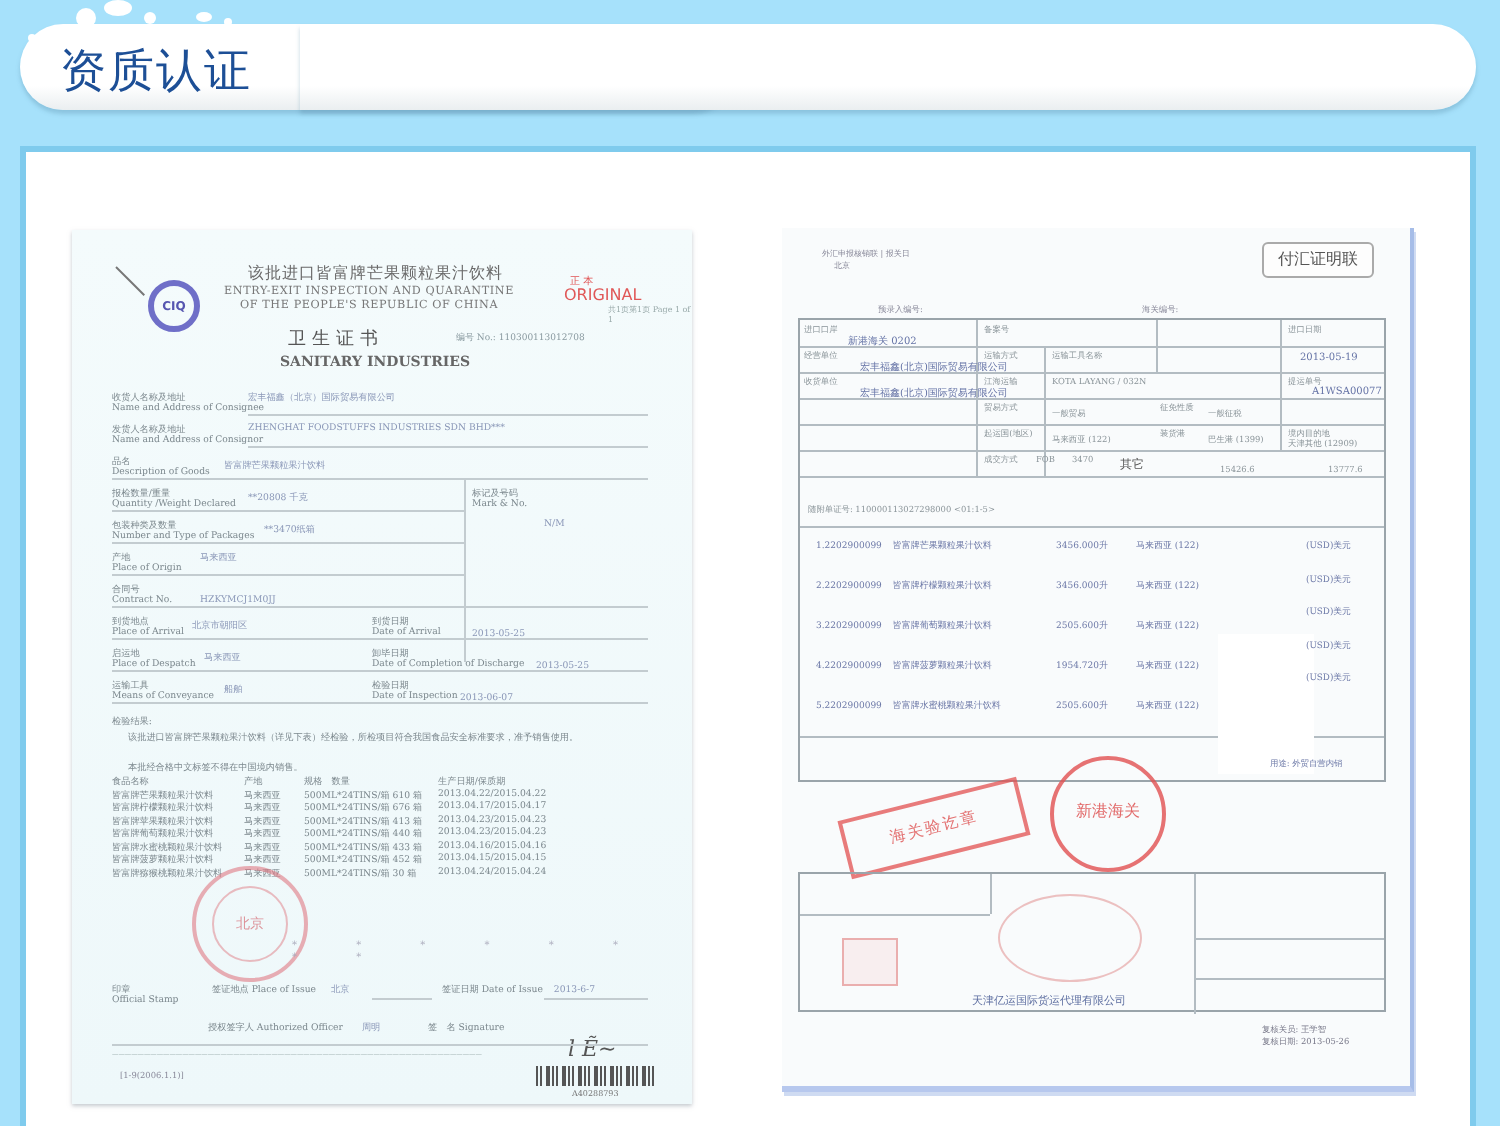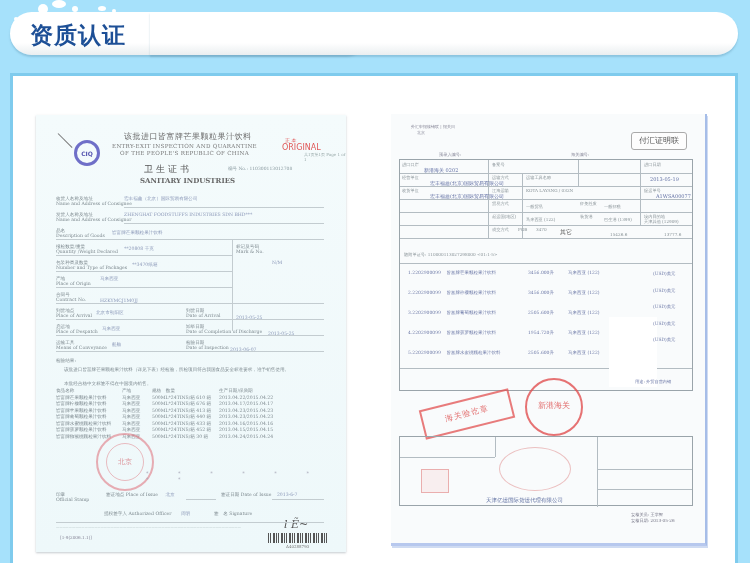--- a/index.html
+++ b/index.html
@@ -9,21 +9,21 @@
     position: absolute; left: 10px; top: 12px; width: 358px; height: 43px;
     background: linear-gradient(#ffffff 0%, #ffffff 72%, #eaeef0 100%);
     border-radius: 22px 22px 22px 22px;
     box-shadow: 0 2px 2px rgba(90,140,170,0.35);
   }
   .banner-pill.right {
     left: 150px; width: 588px; border-radius: 0 22px 22px 0;
   }
   .splash { position: absolute; background: #fff; border-radius: 50%; }
   .banner-title {
-    position: absolute; left: 30px; top: 20px; font-size: 23px; font-weight: bold;
+    position: absolute; left: 30px; top: 20px; font-size: 23px; font-weight: normal;
     color: #1d4f96; letter-spacing: 1px;
     font-family: "DejaVu Sans", sans-serif;
   }
 
   
   .frame {
     position: absolute; left: 10px; top: 73px; width: 728px; height: 490px;
     background: #ffffff; border: 3px solid #7fcbed; border-bottom: none;
   }
 
@@ -94,21 +94,21 @@
     background: #f9fbfc;
     border-right: 2px solid #a6bde8; border-bottom: 3px solid #b7c8ee;
     box-shadow: 1px 2px 0 #cfdbf2;
     color: #7a858c; font-size: 4.5px; overflow: hidden;
   }
   .doc-right .tiny-top { position: absolute; left: 20px; top: 10px; font-size: 4px; color: #889; }
   .doc-right .tiny-top2 { position: absolute; left: 26px; top: 16px; font-size: 4px; color: #889; }
   .doc-right .page-title { position: absolute; left: 82px; top: 21px; font-size: 8px; color: #444; font-family: "DejaVu Sans", sans-serif; }
   .doc-right .page-title b { font-size: 11px; color: #333; }
   .doc-right .badge {
-    position: absolute; left: 240px; top: 18px; width: 56px; height: 18px;
+    position: absolute; left: 240px; top: 7px; width: 56px; height: 18px;
     border: 1px solid #aaa; border-radius: 3px; background: #fdfdfd;
     font-size: 8px; color: #555; text-align: center; line-height: 16px;
     font-family: "DejaVu Sans", sans-serif;
   }
   .doc-right .pre-no { position: absolute; left: 48px; top: 38px; font-size: 4.2px; color: #889; }
   .doc-right .cus-no { position: absolute; left: 180px; top: 38px; font-size: 4.2px; color: #889; }
   .doc-right .grid {
     position: absolute; left: 8px; top: 45px; width: 294px; height: 232px;
     border: 1px solid #9aa4aa;
   }

